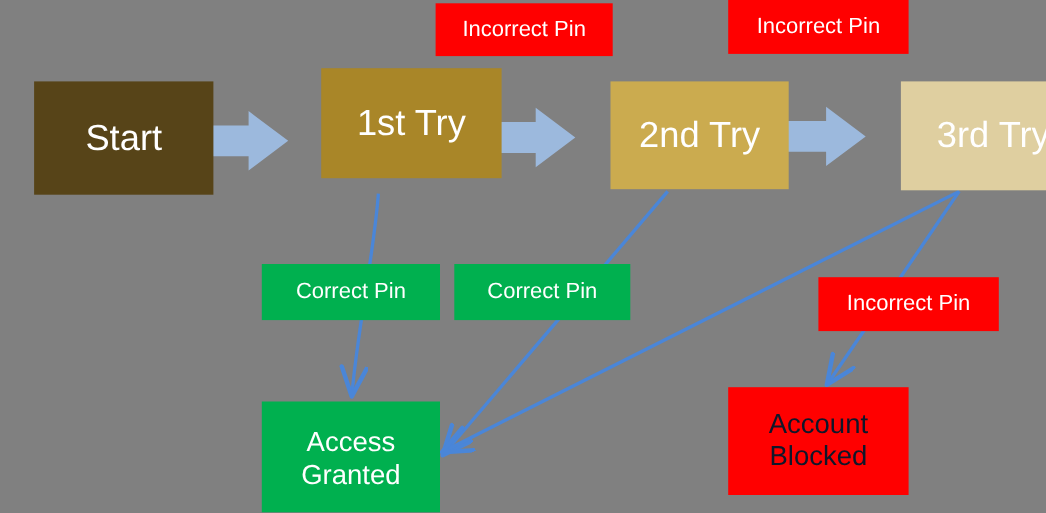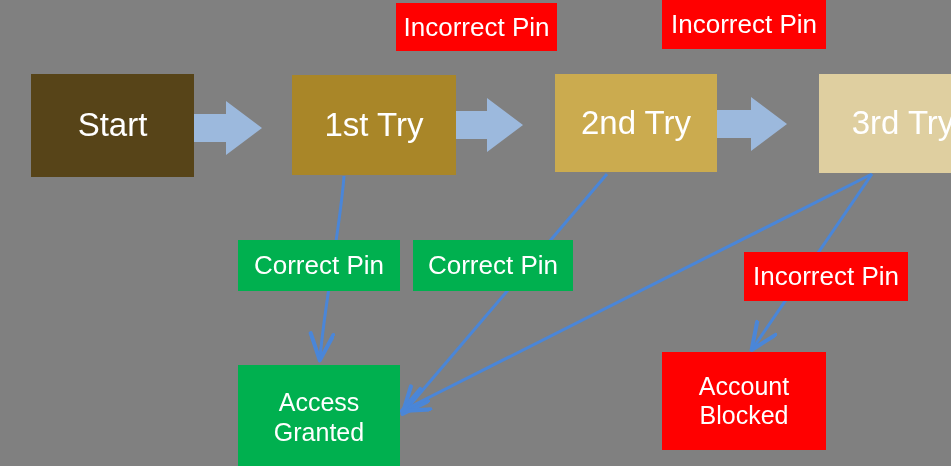--- a/index.html
+++ b/index.html
@@ -34,21 +34,21 @@
   .terminal {
     font-size: 25px;
   }
   .label {
     position: absolute;
     display: flex;
     align-items: center;
     justify-content: center;
     text-align: center;
     color: #ffffff;
-    font-size: 26px;
+    font-size: 20px;
     box-sizing: border-box;
     z-index: 4;
   }
   svg.edges {
     position: absolute;
     left: 0;
     top: 0;
     width: 951px;
     height: 466px;
     z-index: 2;
@@ -88,33 +88,33 @@
         <path d="M 607 174 L 404 412" fill="none" stroke="#4a86d8" stroke-width="3" marker-end="url(#ah)"></path>
         <path d="M 872 174 L 404 410" fill="none" stroke="#4a86d8" stroke-width="3" marker-end="url(#ah)"></path>
         <path d="M 872 174 L 753 348" fill="none" stroke="#4a86d8" stroke-width="3" marker-end="url(#ah)"></path>
       </g>
   </svg>
 
   <div id="node-layer">
       <div class="node stage" style="left: 0px; top: 74px; width: 163px; height: 103px; background: rgb(87, 68, 24); color: rgb(255, 255, 255);">
         <span>Start</span>
       </div>
-      <div class="node stage" style="left: 261px; top: 75px; width: 164px; height: 100px; background: rgb(169, 134, 40); color: rgb(255, 255, 255);">
+      <div class="node stage" style="left: 261px; top: 62px; width: 164px; height: 100px; background: rgb(169, 134, 40); color: rgb(255, 255, 255);">
         <span>1st Try</span>
       </div>
       <div class="node stage" style="left: 524px; top: 74px; width: 162px; height: 98px; background: rgb(203, 171, 79); color: rgb(255, 255, 255);">
         <span>2nd Try</span>
       </div>
       <div class="node stage" style="left: 788px; top: 74px; width: 168px; height: 99px; background: rgb(223, 207, 160); color: rgb(255, 255, 255);">
         <span>3rd Try</span>
       </div>
       <div class="node terminal" style="left: 238px; top: 365px; width: 162px; height: 105px; background: rgb(0, 176, 79); color: rgb(255, 255, 255);">
         <span>Access<br>Granted</span>
       </div>
-      <div class="node terminal" style="left: 662px; top: 352px; width: 164px; height: 98px; background: rgb(255, 0, 0); color: #ffffff;">
+      <div class="node terminal" style="left: 662px; top: 352px; width: 164px; height: 98px; background: rgb(255, 0, 0); color: #0f172a;">
         <span>Account<br>Blocked</span>
       </div>
     </div>
   <div id="label-layer">
       <div class="label" style="left: 396px; top: 3px; width: 161px; height: 48px; background: rgb(255, 0, 0); color: rgb(255, 255, 255);">
         <span>Incorrect Pin</span>
       </div>
       <div class="label" style="left: 662px; top: 0px; width: 164px; height: 49px; background: rgb(255, 0, 0); color: rgb(255, 255, 255);">
         <span>Incorrect Pin</span>
       </div>

